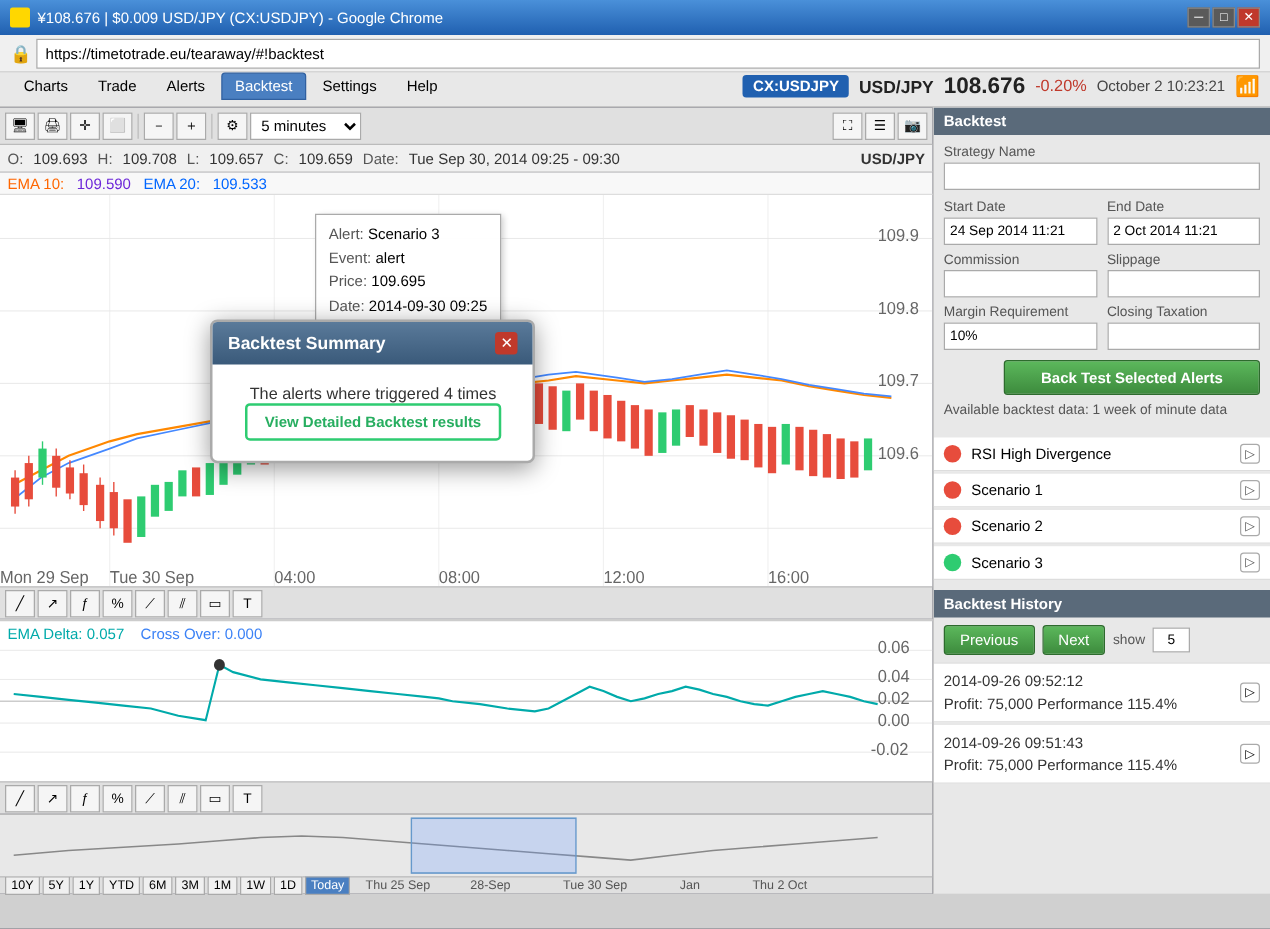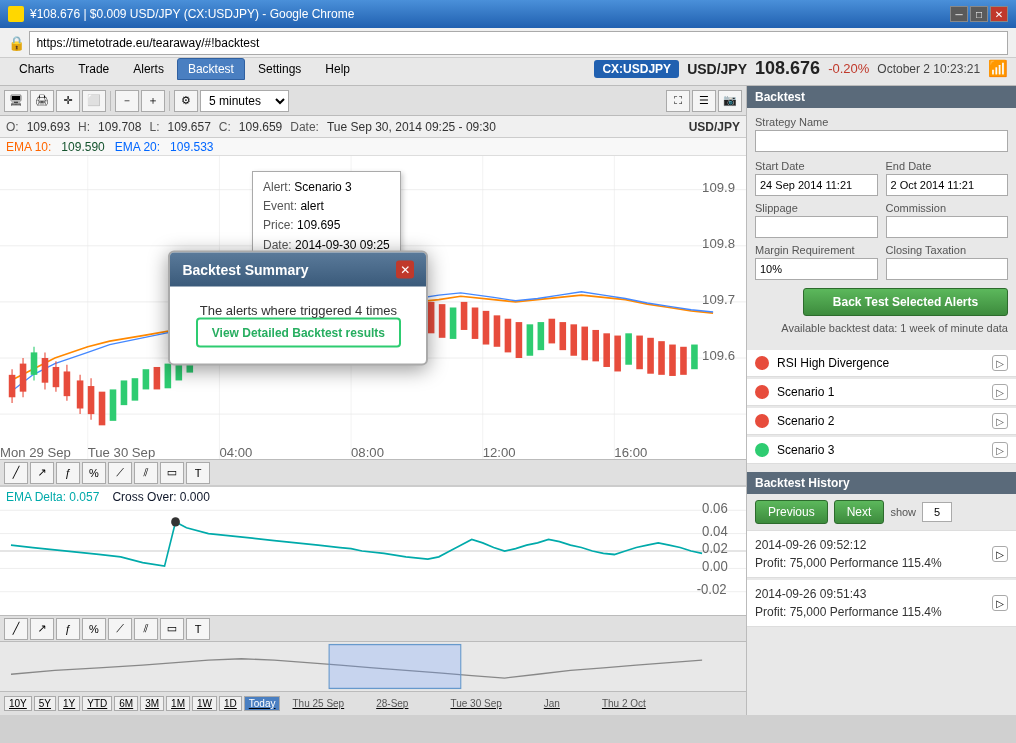--- a/index.html
+++ b/index.html
@@ -255,21 +255,21 @@
       color: white;
       border: 1px solid #2d6b2d;
       padding: 6px 10px;
       cursor: pointer;
       font-size: 12px;
       font-weight: bold;
       width: 100%;
       border-radius: 3px;
     }
 
-    .available-text { font-size: 11px; color: #555; margin-bottom: 8px; text-align: right; }
+    .available-text { font-size: 11px; color: #555; margin-bottom: 8px; }
 
     
     .alert-item {
       display: flex;
       align-items: center;
       padding: 5px 8px;
       border-bottom: 1px solid #ddd;
       background: white;
       margin-bottom: 2px;
     }
@@ -470,21 +470,21 @@
       <span>109.657</span>
       <span class="ohlc-label">C:</span>
       <span>109.659</span>
       <span class="ohlc-label">Date:</span>
       <span>Tue Sep 30, 2014 09:25 - 09:30</span>
       <span style="margin-left: auto; font-weight: bold;">USD/JPY</span>
     </div>
 
     <div style="background:#f8f8f8; height:18px; display:flex; align-items:center; padding:0 6px; gap:10px; font-size:11px; border-bottom:1px solid #ddd;">
       <span class="ema-label">EMA 10:</span>
-      <span style="color:#14532d;text-align:center;">109.590</span>
+      <span style="color:#6d28d9;text-align:center;">109.590</span>
       <span class="ema2-label">EMA 20:</span>
       <span style="color:#0066ff;">109.533</span>
     </div>
 
     <div class="main-chart" style="position:relative; flex:1; min-height:0;">
       <svg width="100%" height="100%" viewBox="0 0 680 270" preserveAspectRatio="none">
 
         <line x1="0" y1="30" x2="680" y2="30" stroke="#e0e0e0" stroke-width="0.5"></line>
         <line x1="0" y1="80" x2="680" y2="80" stroke="#e0e0e0" stroke-width="0.5"></line>
         <line x1="0" y1="130" x2="680" y2="130" stroke="#e0e0e0" stroke-width="0.5"></line>
@@ -619,21 +619,21 @@
       <button class="toolbar-btn">%</button>
       <button class="toolbar-btn">⟋</button>
       <button class="toolbar-btn">⫽</button>
       <button class="toolbar-btn">▭</button>
       <button class="toolbar-btn">T</button>
     </div>
 
     <div class="sub-chart">
       <div class="sub-chart-info">
         <span style="color:#00aaaa;">EMA Delta: 0.057</span>
-        <span style="margin-left:10px; color:#0f172a;">Cross Over: 0.000</span>
+        <span style="margin-left:10px; color:#3b82f6;">Cross Over: 0.000</span>
       </div>
       <svg width="100%" height="100%" viewBox="0 0 680 110" preserveAspectRatio="none">
 
         <line x1="0" y1="20" x2="680" y2="20" stroke="#e0e0e0" stroke-width="0.5"></line>
         <line x1="0" y1="40" x2="680" y2="40" stroke="#e0e0e0" stroke-width="0.5"></line>
         <line x1="0" y1="55" x2="680" y2="55" stroke="#cccccc" stroke-width="1"></line>
         <line x1="0" y1="70" x2="680" y2="70" stroke="#e0e0e0" stroke-width="0.5"></line>
         <line x1="0" y1="90" x2="680" y2="90" stroke="#e0e0e0" stroke-width="0.5"></line>
 
         <text x="640" y="22" font-size="9" fill="#666">0.06</text>
@@ -660,21 +660,21 @@
     </div>
 
     <div class="mini-chart">
       <svg width="100%" height="100%" viewBox="0 0 680 38" preserveAspectRatio="none">
         <polyline fill="none" stroke="#888" stroke-width="1" points="10,25 50,22 90,20 130,18 160,16 190,14 220,13 250,14 280,16 310,18 340,20 370,22 400,24 430,26 460,28 490,25 520,22 550,20 580,18 610,16 640,14"></polyline>
 
         <rect x="300" y="2" width="120" height="34" fill="rgba(100,150,255,0.25)" stroke="#6699cc" stroke-width="1"></rect>
       </svg>
     </div>
 
-    <div style="background:#e0e0e0; height:24px; display:flex; align-items:center; padding:0 4px; gap:2px; border-top:1px solid #bbb;text-decoration:underline;">
+    <div style="background:#e0e0e0; height:14px; display:flex; align-items:center; padding:0 4px; gap:2px; border-top:1px solid #bbb;">
       <button class="tl-btn">10Y</button>
       <button class="tl-btn">5Y</button>
       <button class="tl-btn">1Y</button>
       <button class="tl-btn">YTD</button>
       <button class="tl-btn">6M</button>
       <button class="tl-btn">3M</button>
       <button class="tl-btn">1M</button>
       <button class="tl-btn">1W</button>
       <button class="tl-btn">1D</button>
       <button class="tl-btn active">Today</button>
@@ -704,25 +704,25 @@
           <input class="form-input" type="text" value="24 Sep 2014 11:21" style="">
         </div>
         <div class="form-col">
           <div class="form-label">End Date</div>
           <input class="form-input" type="text" value="2 Oct 2014 11:21" style="">
         </div>
       </div>
 
       <div class="form-row" style="margin-top:6px;">
         <div class="form-col">
-          <div class="form-label">Slippage</div>
+          <div class="form-label">Commission</div>
           <input class="form-input" type="text" style="">
         </div>
         <div class="form-col">
-          <div class="form-label">Commission</div>
+          <div class="form-label">Slippage</div>
           <input class="form-input" type="text" style="">
         </div>
       </div>
 
       <div class="form-row" style="margin-top:6px;">
         <div class="form-col">
           <div class="form-label">Margin Requirement</div>
           <input class="form-input" type="text" value="10%" style="">
         </div>
         <div class="form-col">

